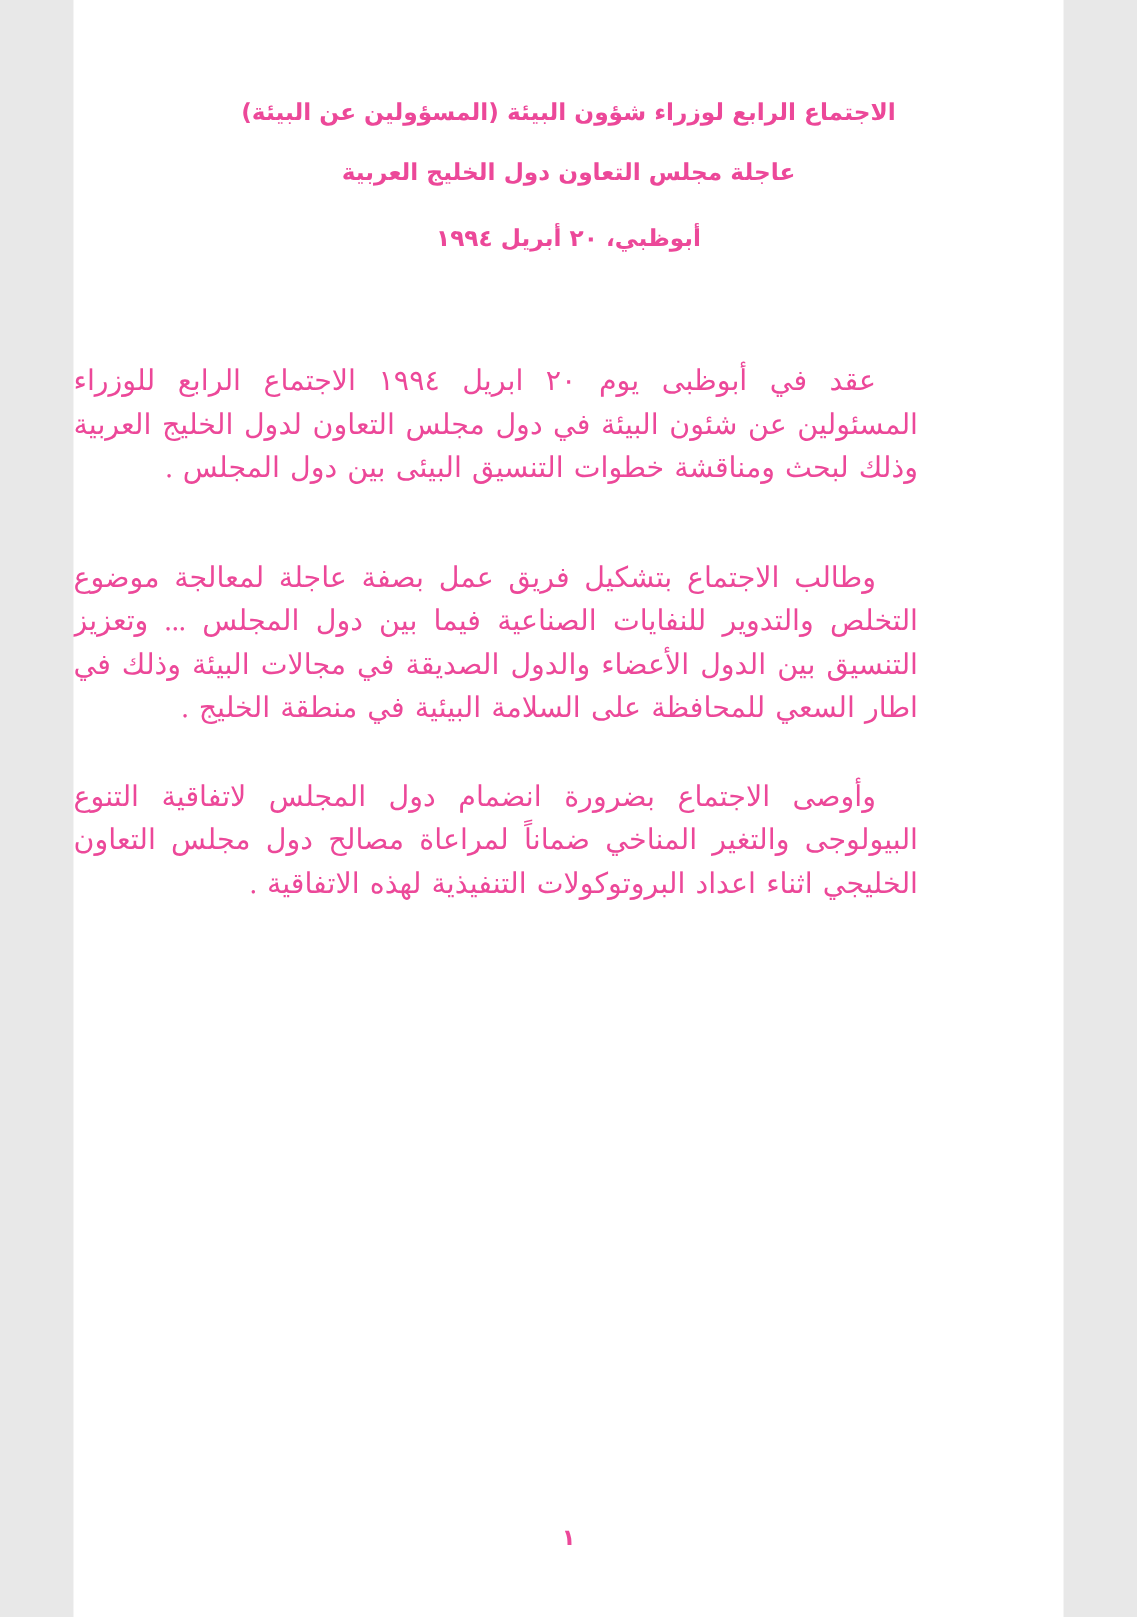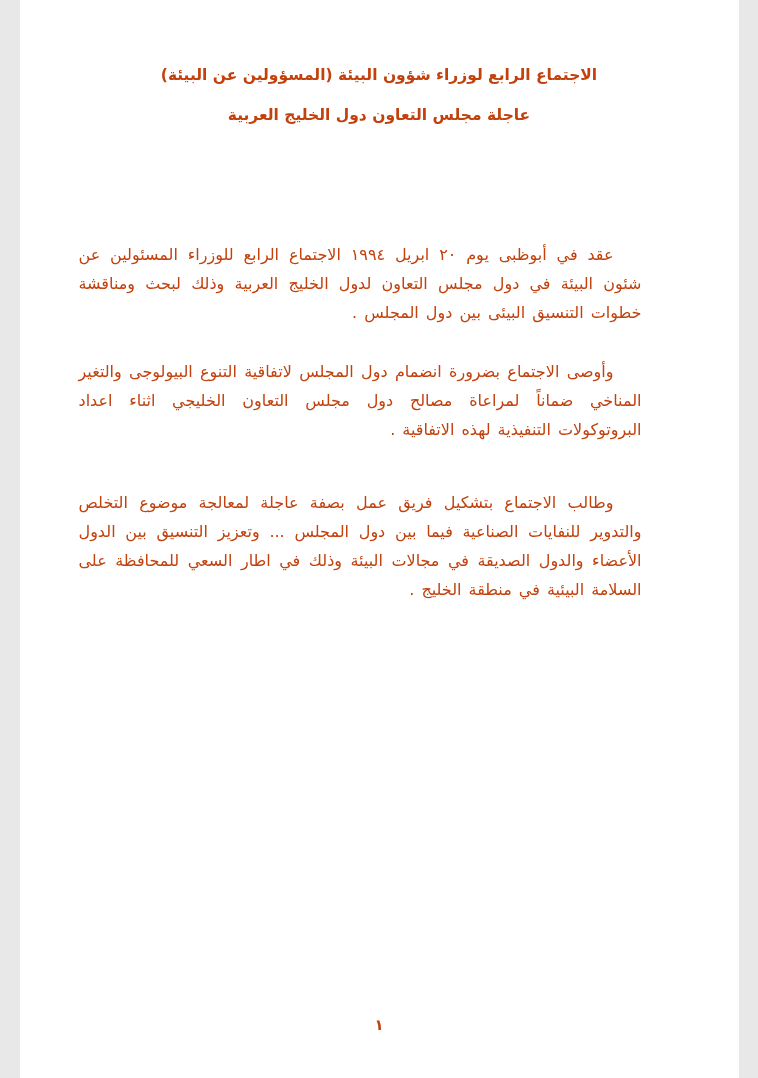--- a/index.html
+++ b/index.html
@@ -2,25 +2,25 @@
 <html lang="ar" dir="rtl"><head>
 <meta charset="utf-8">
 <style>
   html, body {
     margin: 0;
     padding: 0;
     background: #e8e8e8;
   }
   .page {
     position: relative;
-    width: 719px;
+    width: 660px;
     height: 1078px;
     margin: 0 auto;
     background: #ffffff;
-    color: #c2410c;
+    color: #ec4899;
     font-family: "DejaVu Sans", sans-serif;
     direction: rtl;
     overflow: hidden;
   }
   .title-block {
     position: absolute;
     top: 62px;
     left: 0;
     right: 0;
     text-align: center;
@@ -38,25 +38,26 @@
     margin-top: 22px;
   }
   .body-text {
     position: absolute;
     top: 240px;
     right: 97px;
     width: 563px;
     text-align: justify;
   }
   .para {
-    font-size: 16px;
+    font-size: 19px;
     line-height: 29px;
     margin: 0;
     text-indent: 28px;   
     word-spacing: 2px;
+    font-family: Liberation Serif, serif;
   }
   .para + .para { margin-top: 30px; }
   .para.third   { margin-top: 44px; }
   .page-number {
     position: absolute;
     top: 1016px;
     left: 0;
     right: 0;
     text-align: center;
     font-size: 15px;
@@ -64,25 +65,26 @@
   }
 </style>
 </head>
 <body>
 
 <div class="page">
 
   <header class="title-block">
     <div class="title-line">الاجتماع الرابع لوزراء شؤون البيئة (المسؤولين عن البيئة)</div>
     <div class="title-line">عاجلة مجلس التعاون دول الخليج العربية</div>
+    <div class="date-line">أبوظبي، ٢٠ أبريل ١٩٩٤</div>
   </header>
 
   <main class="body-text">
     <p class="para first">عقد في أبوظبى يوم ٢٠ ابريل ١٩٩٤ الاجتماع الرابع للوزراء المسئولين عن شئون البيئة في دول مجلس التعاون لدول الخليج العربية وذلك لبحث ومناقشة خطوات التنسيق البيئى بين دول المجلس .</p>
+    <p class="para third">وطالب الاجتماع بتشكيل فريق عمل بصفة عاجلة لمعالجة موضوع التخلص والتدوير للنفايات الصناعية فيما بين دول المجلس ... وتعزيز التنسيق بين الدول الأعضاء والدول الصديقة في مجالات البيئة وذلك في اطار السعي للمحافظة على السلامة البيئية في منطقة الخليج .</p>
     <p class="para second">وأوصى الاجتماع بضرورة انضمام دول المجلس لاتفاقية التنوع البيولوجى والتغير المناخي ضماناً لمراعاة مصالح دول مجلس التعاون الخليجي اثناء اعداد البروتوكولات التنفيذية لهذه الاتفاقية .</p>
-    <p class="para third">وطالب الاجتماع بتشكيل فريق عمل بصفة عاجلة لمعالجة موضوع التخلص والتدوير للنفايات الصناعية فيما بين دول المجلس ... وتعزيز التنسيق بين الدول الأعضاء والدول الصديقة في مجالات البيئة وذلك في اطار السعي للمحافظة على السلامة البيئية في منطقة الخليج .</p>
   </main>
 
   <footer>
     <div class="page-number">١</div>
   </footer>
 
 </div>
 
 </body></html>

